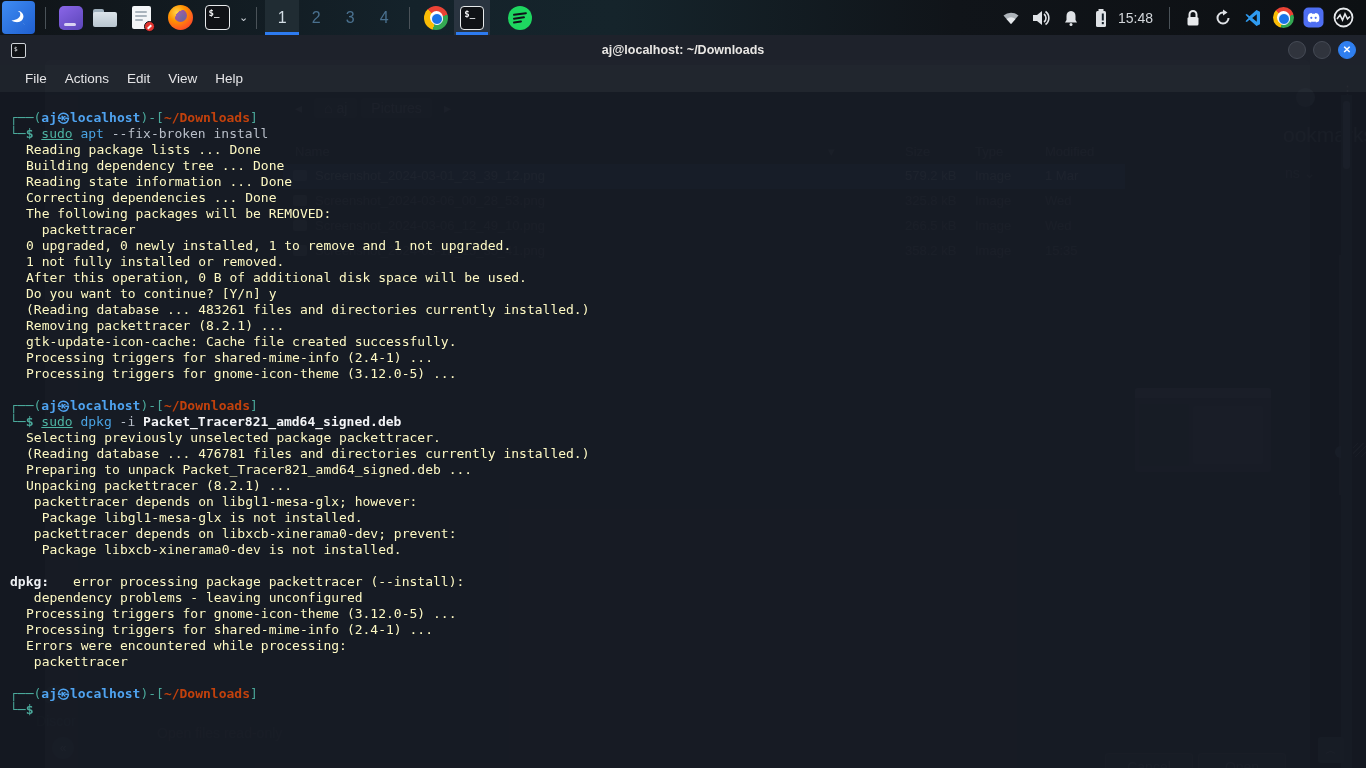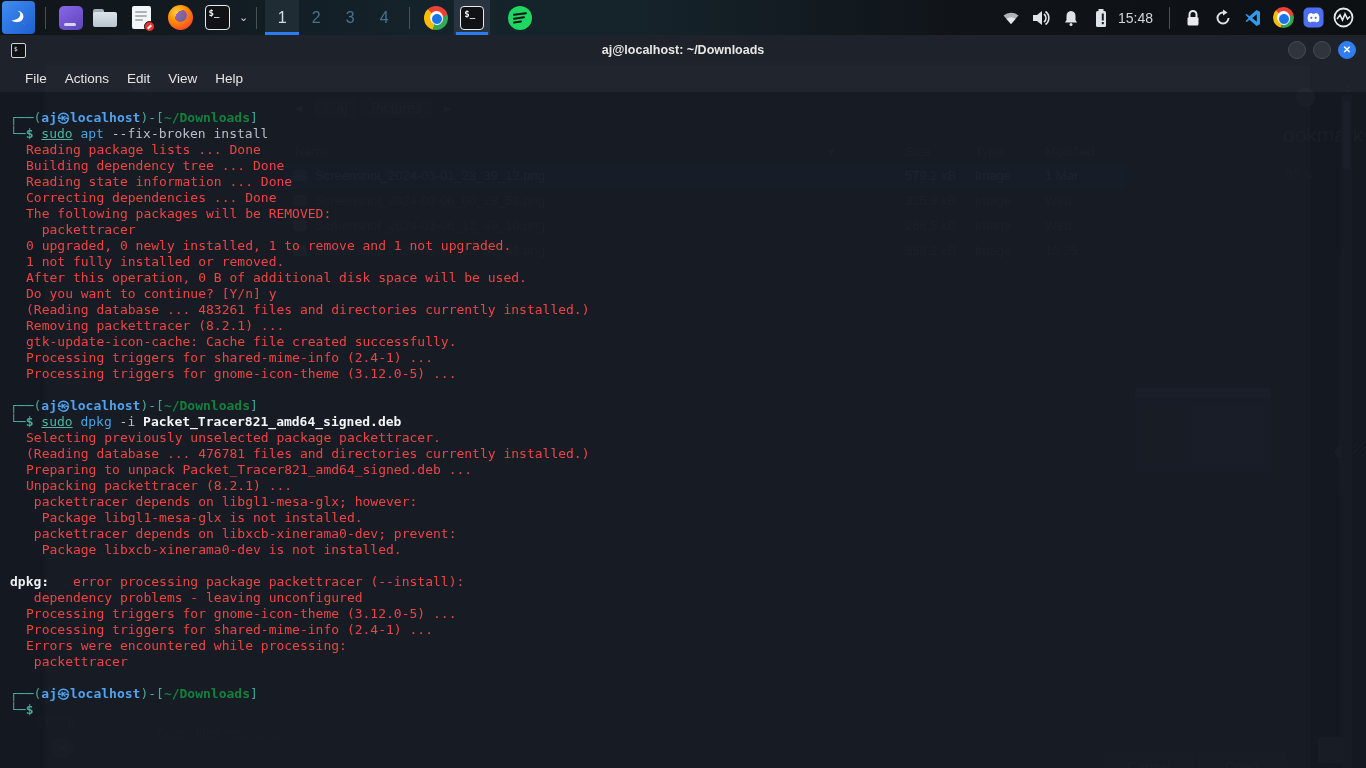--- a/index.html
+++ b/index.html
@@ -97,25 +97,25 @@
   .wbtn { width:18px; height:18px; border-radius:50%; background:#30343d; border:1px solid #454a55; cursor:pointer; }
   .wbtn.close { background:#2f7ff0; border-color:#2f7ff0; color:#fff; font-size:10px; font-weight:bold; display:flex; align-items:center; justify-content:center; line-height:1; }
   .t-menubar { position:absolute; top:30px; left:0; width:100%; height:27px; background:rgba(33,37,46,0.88); display:flex; align-items:center; padding-left:16px; }
   .menu-item { color:#e4e4e6; font-size:13.5px; padding:3px 9px; border-radius:3px; cursor:pointer; }
   .t-content { position:absolute; top:57px; left:0; width:100%; height:676px; background:rgba(21,25,34,0.90); overflow:hidden; }
   .term-lines { position:absolute; top:18px; left:10px; right:0; font-family:"DejaVu Sans Mono", monospace; font-size:13px; line-height:16px; }
   .term-line { white-space:pre; height:16px; }
   .t-f  { color:#4aa89a; }
   .t-d  { color:#4aa89a; font-weight:bold; }
   .t-u  { color:#4fa3f0; font-weight:bold; }
-  .t-p  { color:#15803d; font-weight:bold; }
+  .t-p  { color:#c2410c; font-weight:bold; }
   .t-s  { color:#4db3a2; text-decoration:underline; }
   .t-c  { color:#4aa4e4; }
   .t-a  { color:#b9bfc9; }
-  .t-o  { color:#ef4444;padding-left:16px; }
+  .t-o  { color:#fef9c3;padding-left:16px; }
   .t-b  { color:#eef0f3; font-weight:bold; }
   .t-fn { color:#f4f5f7; font-weight:bold; }
 </style>
 </head>
 <body>
 
 <div class="screen">
 
   <div class="bg-layer">
     <div class="dlg">

